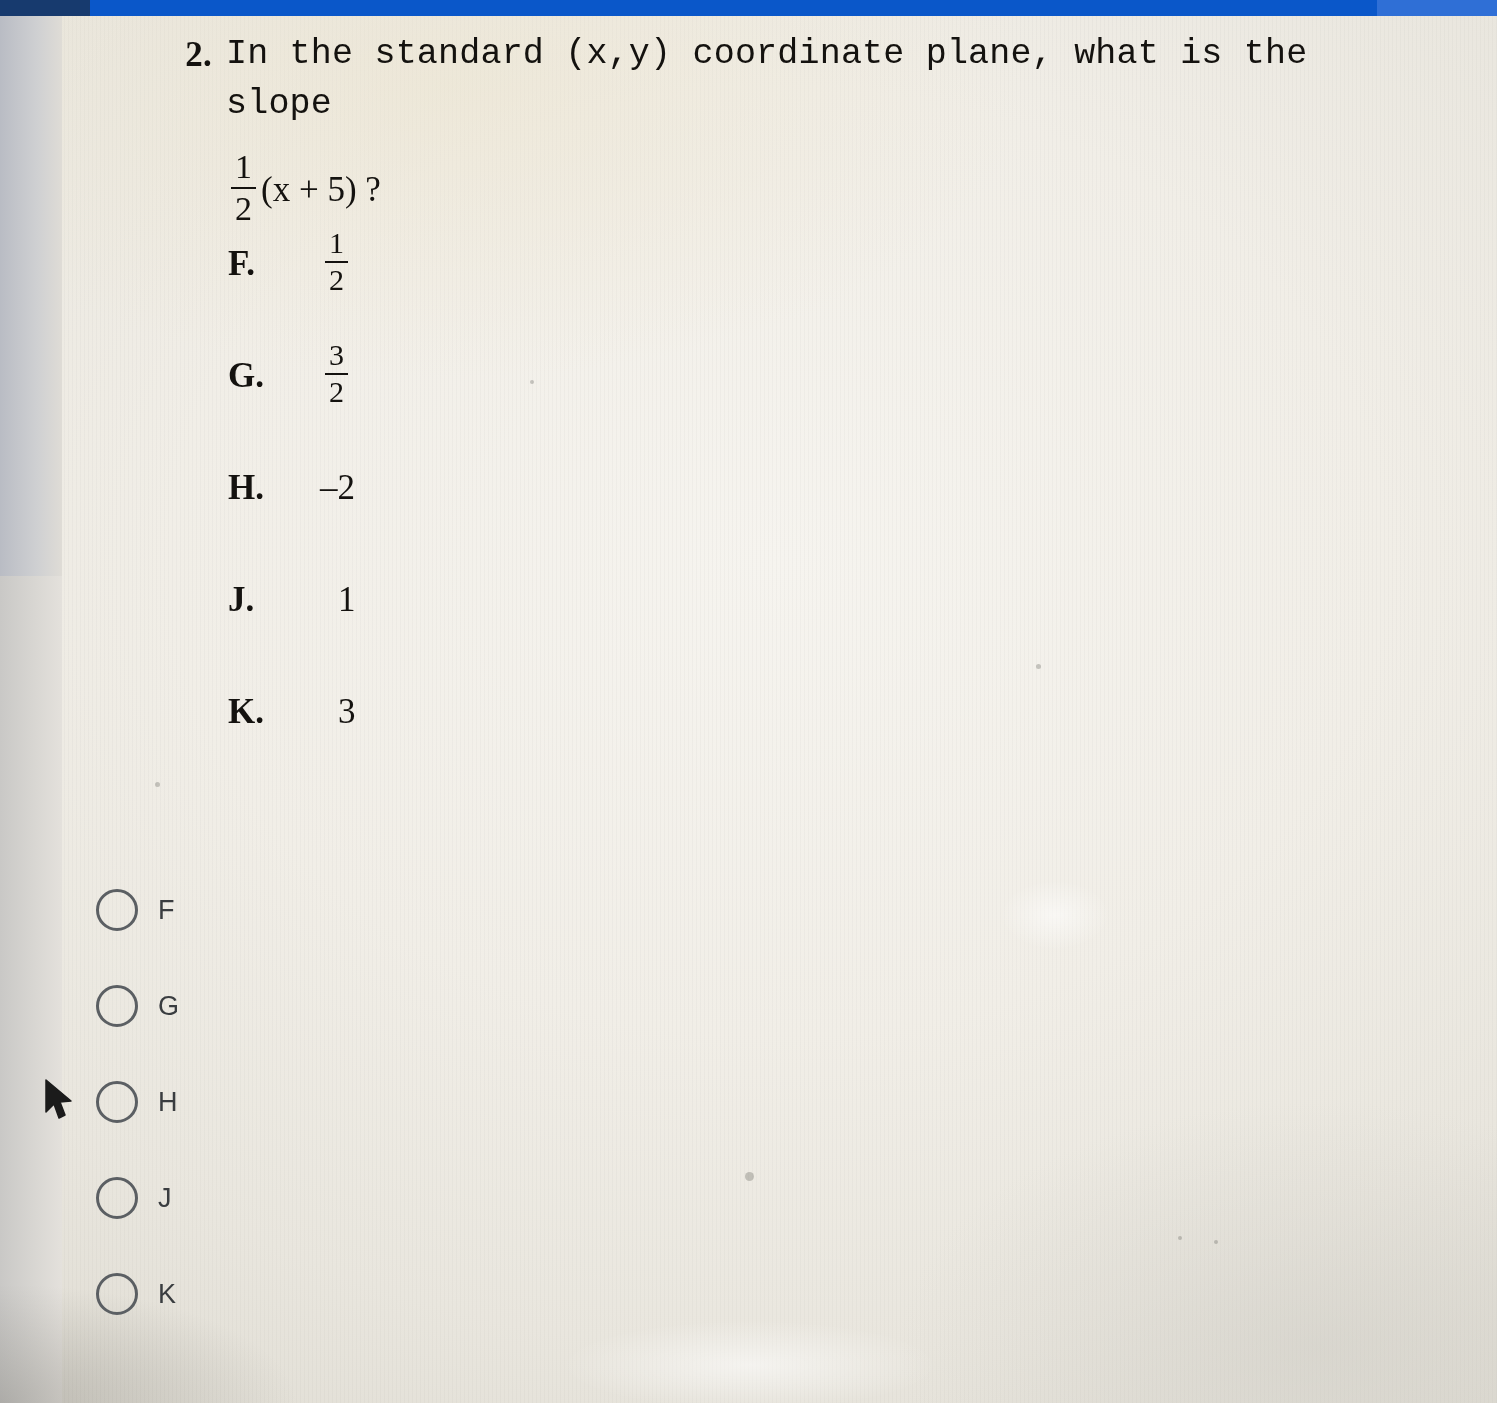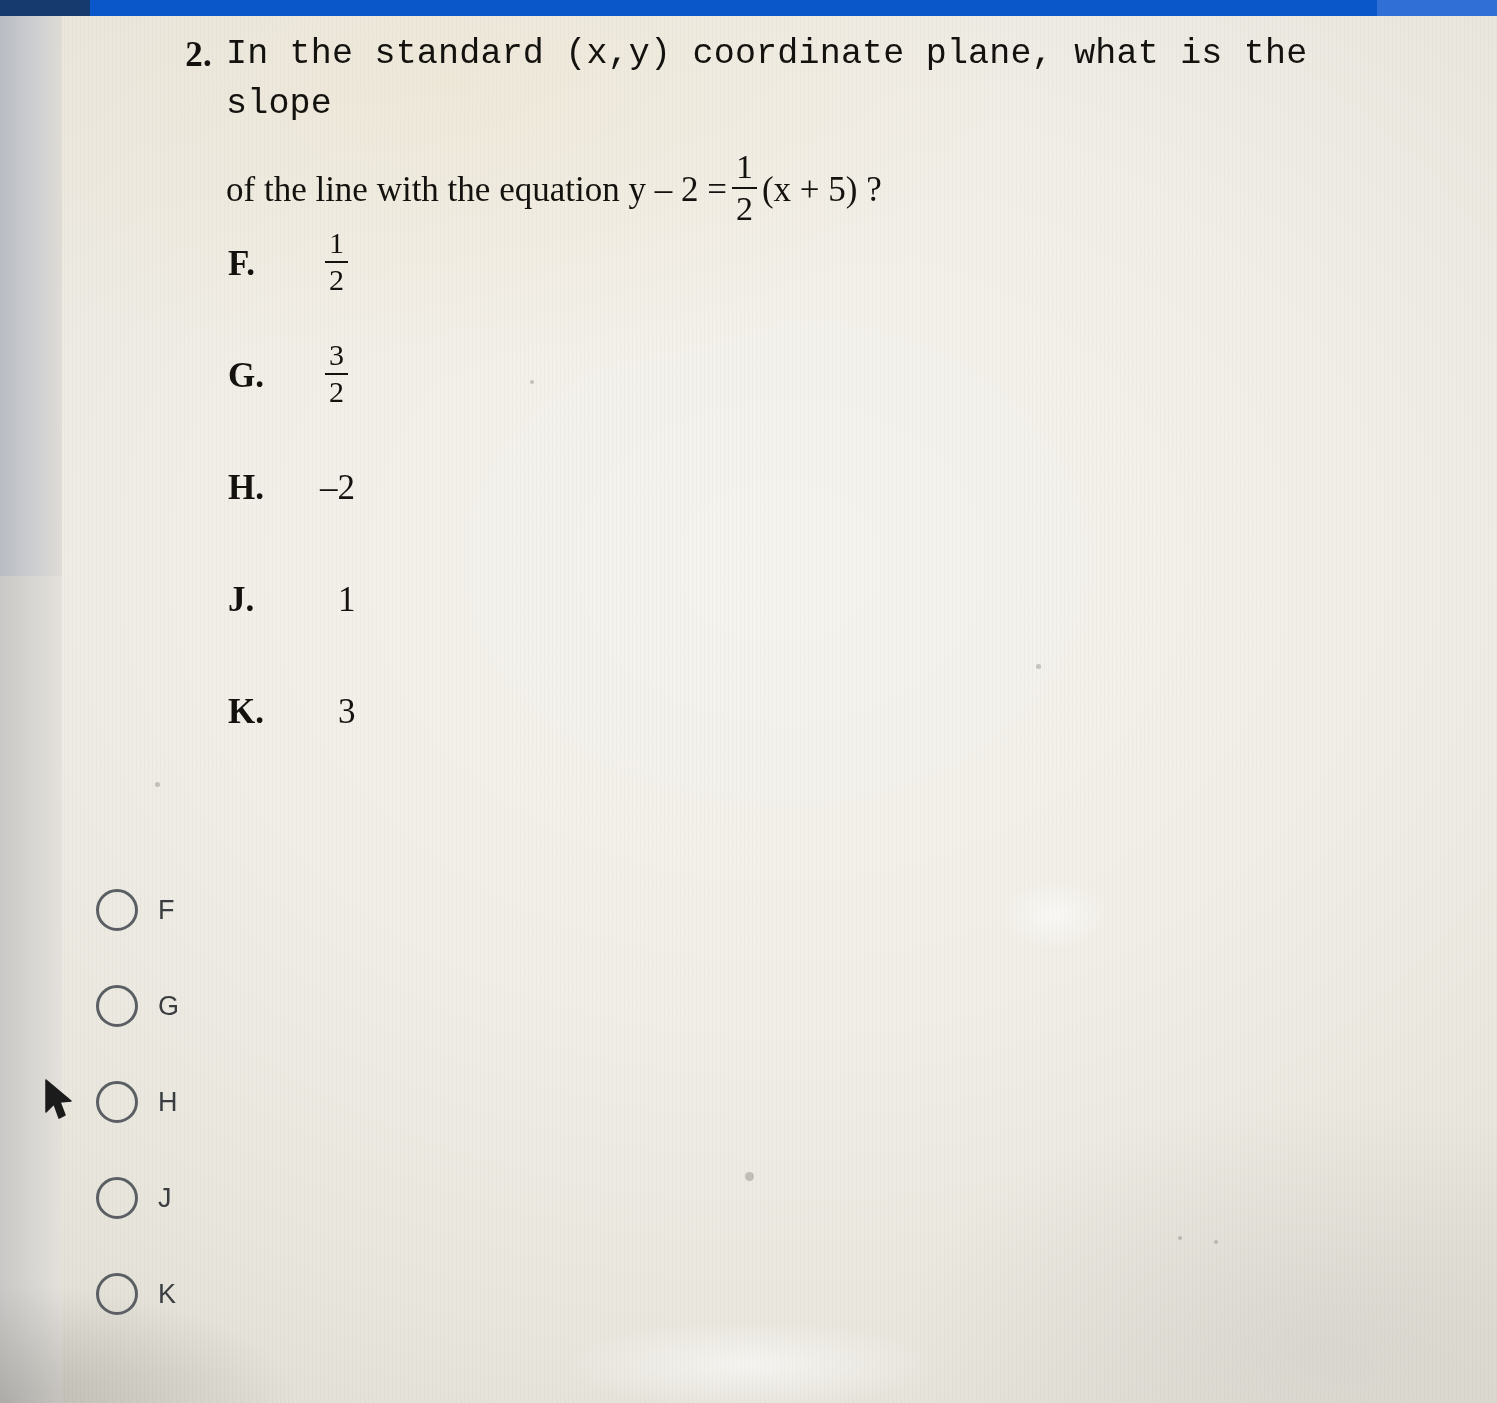--- a/index.html
+++ b/index.html
@@ -276,21 +276,20 @@
   <div class="speck" style="left:155px; top:782px; width:5px; height:5px;"></div>
   <div class="sheen" style="left:1000px; top:880px; width:110px; height:70px;"></div>
   <div class="sheen" style="left:560px; top:1320px; width:380px; height:90px;"></div>
 
   <div class="question">
     <div class="q-line">
       <span class="q-number">2.</span>
       <span class="q-text">In the standard (x,y) coordinate plane, what is the slope</span>
     </div>
     <div class="q-line2">
-      <span>of the line with the equation y – 2 =</span>
       <span class="frac frac-big">
         <span class="num">1</span>
         <span class="bar"></span>
         <span class="den">2</span>
       </span>
       <span>(x + 5) ?</span>
     </div>
   </div>
 
   <div class="choices">

